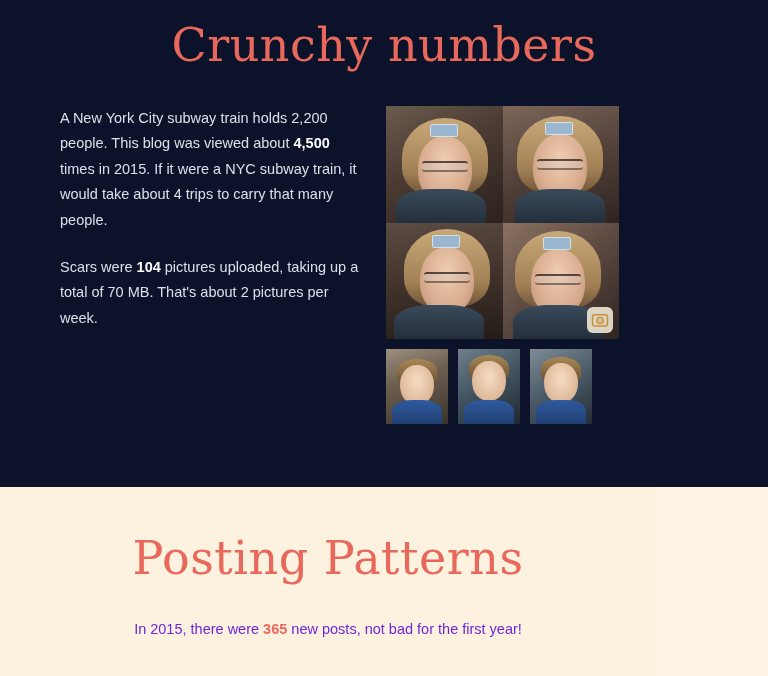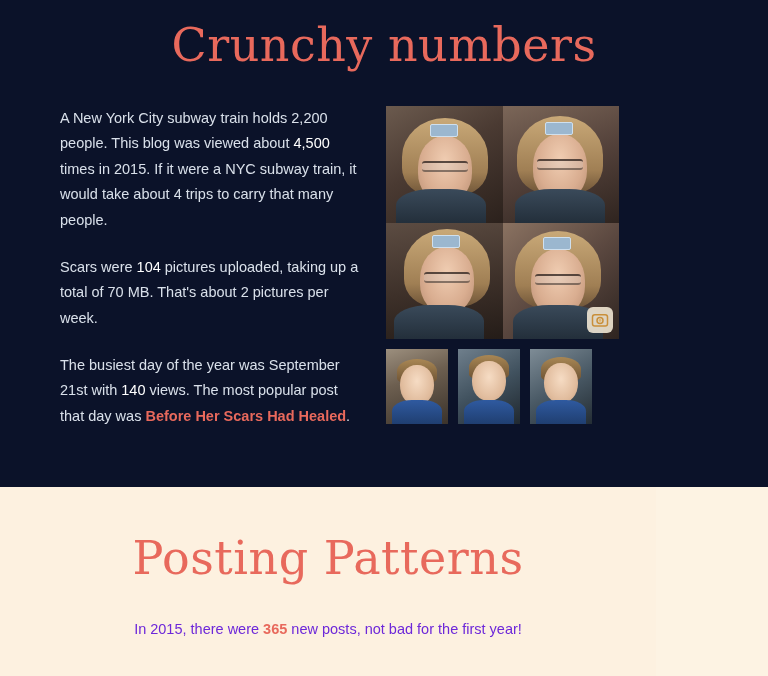--- a/index.html
+++ b/index.html
@@ -53,21 +53,21 @@
     flex: 0 0 300px;
   }
   .text-col p {
     color: #d9e0ea;
     font-size: 14.5px;
     line-height: 1.75;
     margin: 0 0 22px 0;
   }
   .text-col p b {
     color: #ffffff;
-    font-weight: normal;
+    font-weight: bold;
   }
   .post-link {
     color: #e8695c;
     font-weight: bold;
     text-decoration: none;
   }
   .media-col {
     margin-left: 26px;
     flex: 1;
   }
@@ -193,21 +193,20 @@
   <h1 class="heading heading-crunchy">Crunchy numbers</h1>
 
   <div class="content-row">
 
     <div class="text-col">
 
       <p><span>A New York City subway train holds 2,200 people. This blog was viewed about </span><b>4,500</b><span> times in 2015. If it were a NYC subway train, it would take about 4 trips to carry that many people.</span></p>
 
       <p><span>Scars were </span><b>104</b><span> pictures uploaded, taking up a total of 70 MB. That's about 2 pictures per week.</span></p>
 
-      <p><span>The busiest day of the year was September 21st with </span><b>140</b><span> views. The most popular post that day was </span><a href="#" class="post-link">Before Her Scars Had Healed</a><span>.</span></p>
 
     </div>
 
     <div class="media-col">
 
       <div class="big-photo">
         <div class="quad q1">
           <div class="hair" style="left:16px; top:12px;"></div>
           <div class="face" style="left:32px; top:30px;"></div>
           <div class="glasses" style="left:36px; top:55px;"></div>

